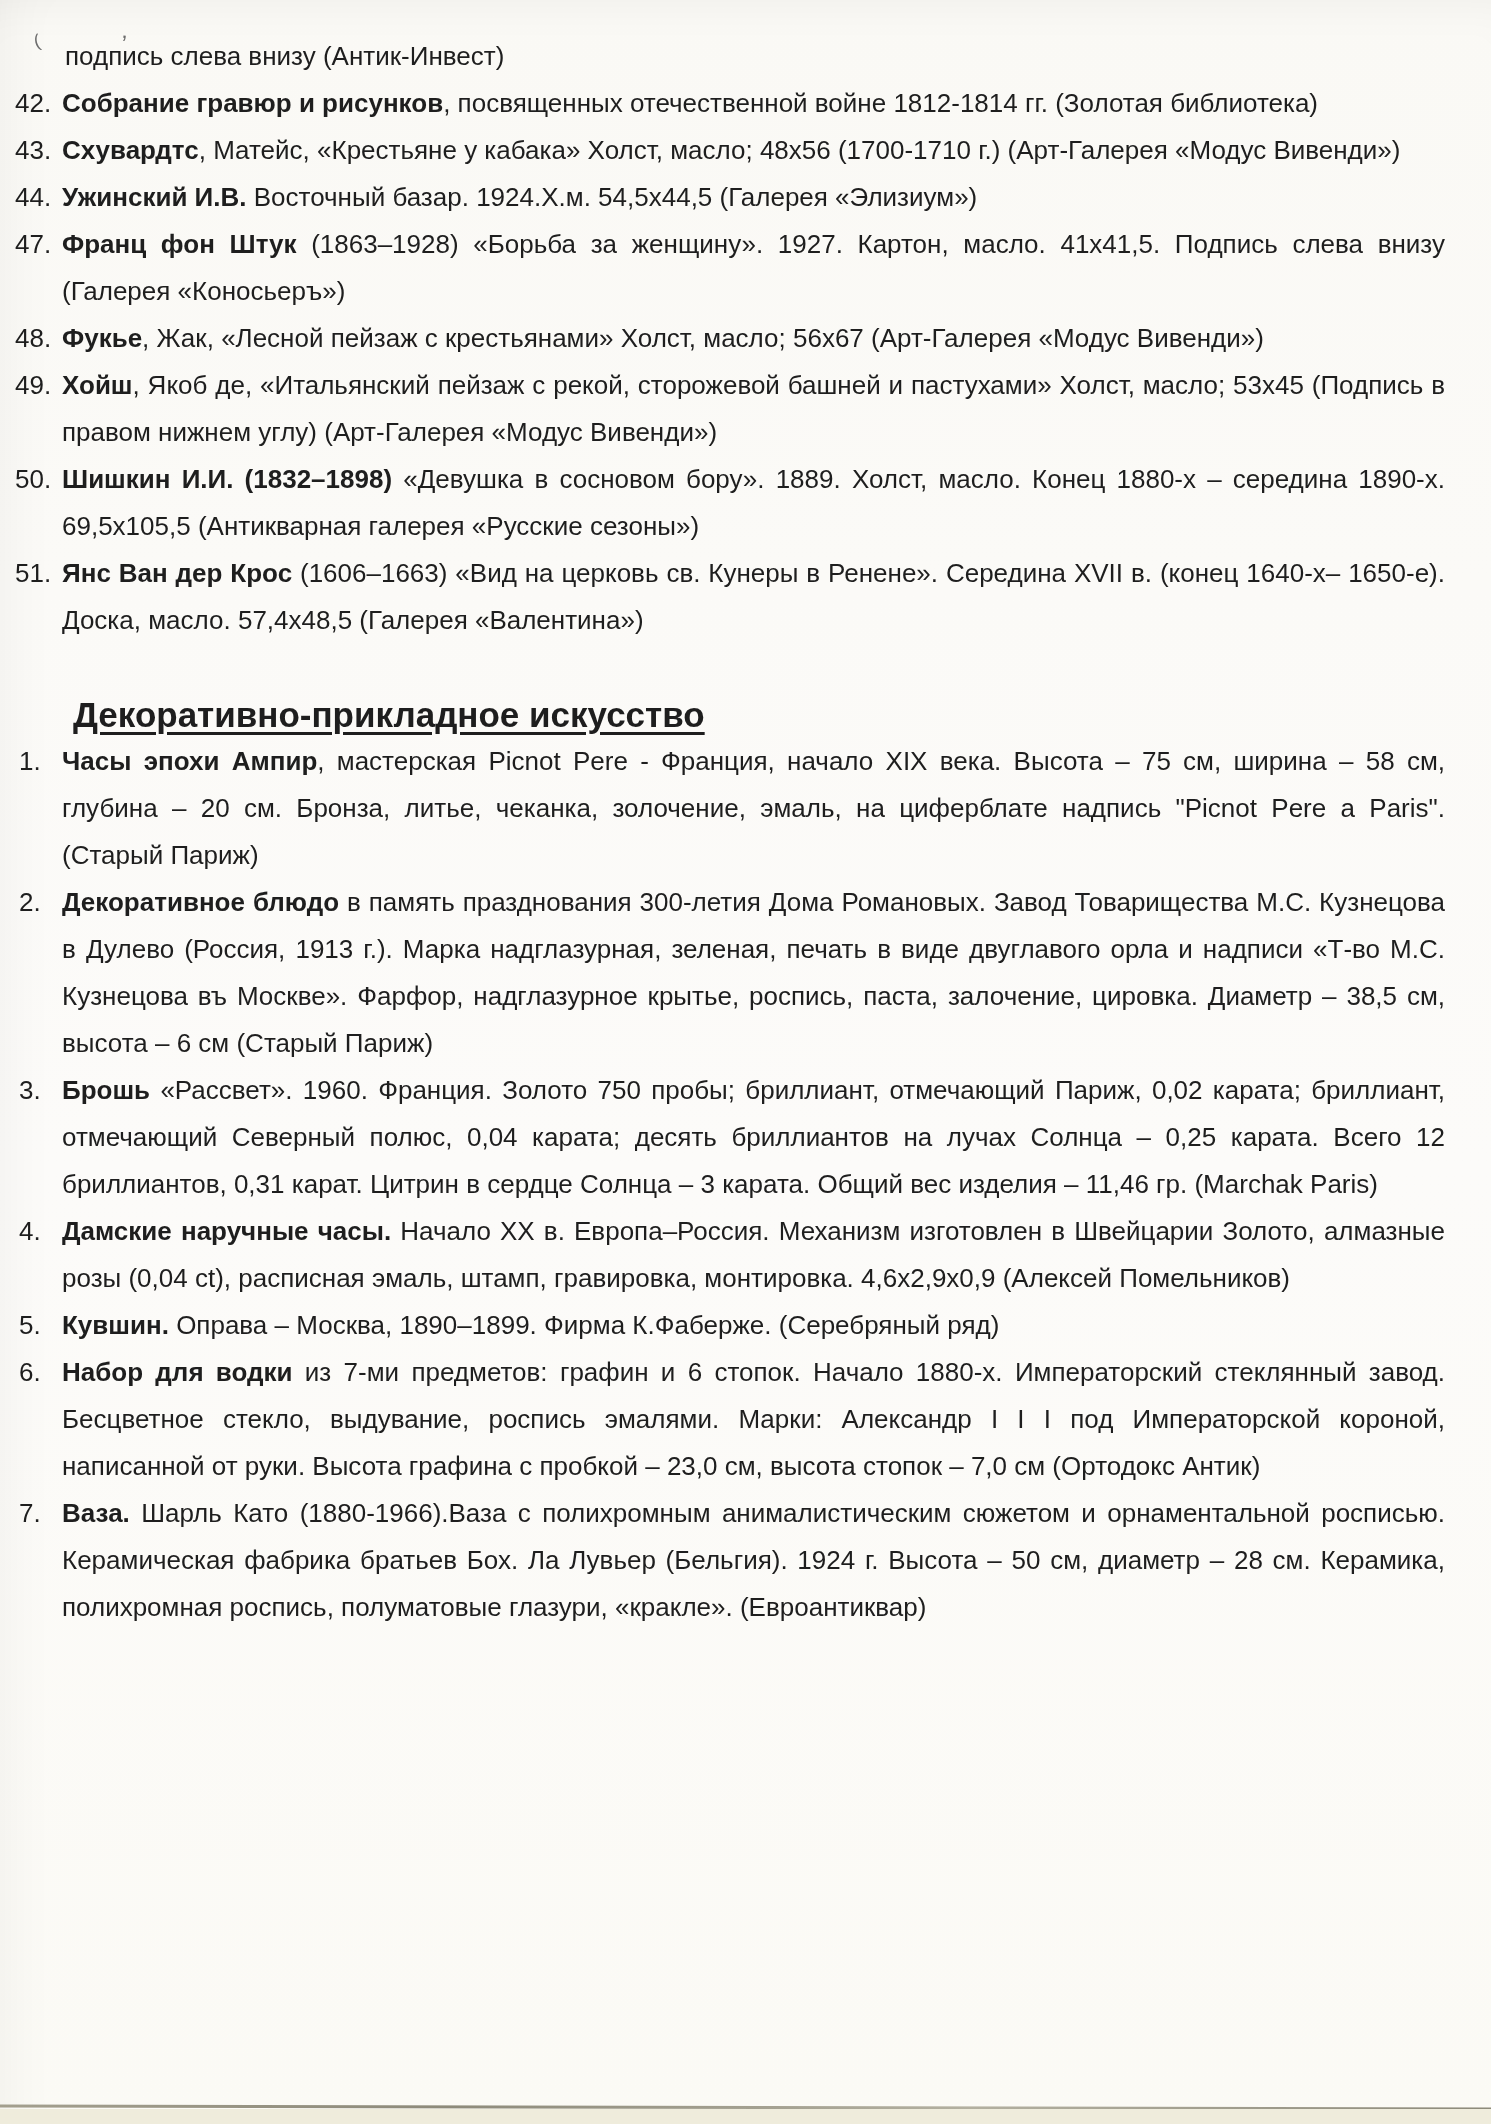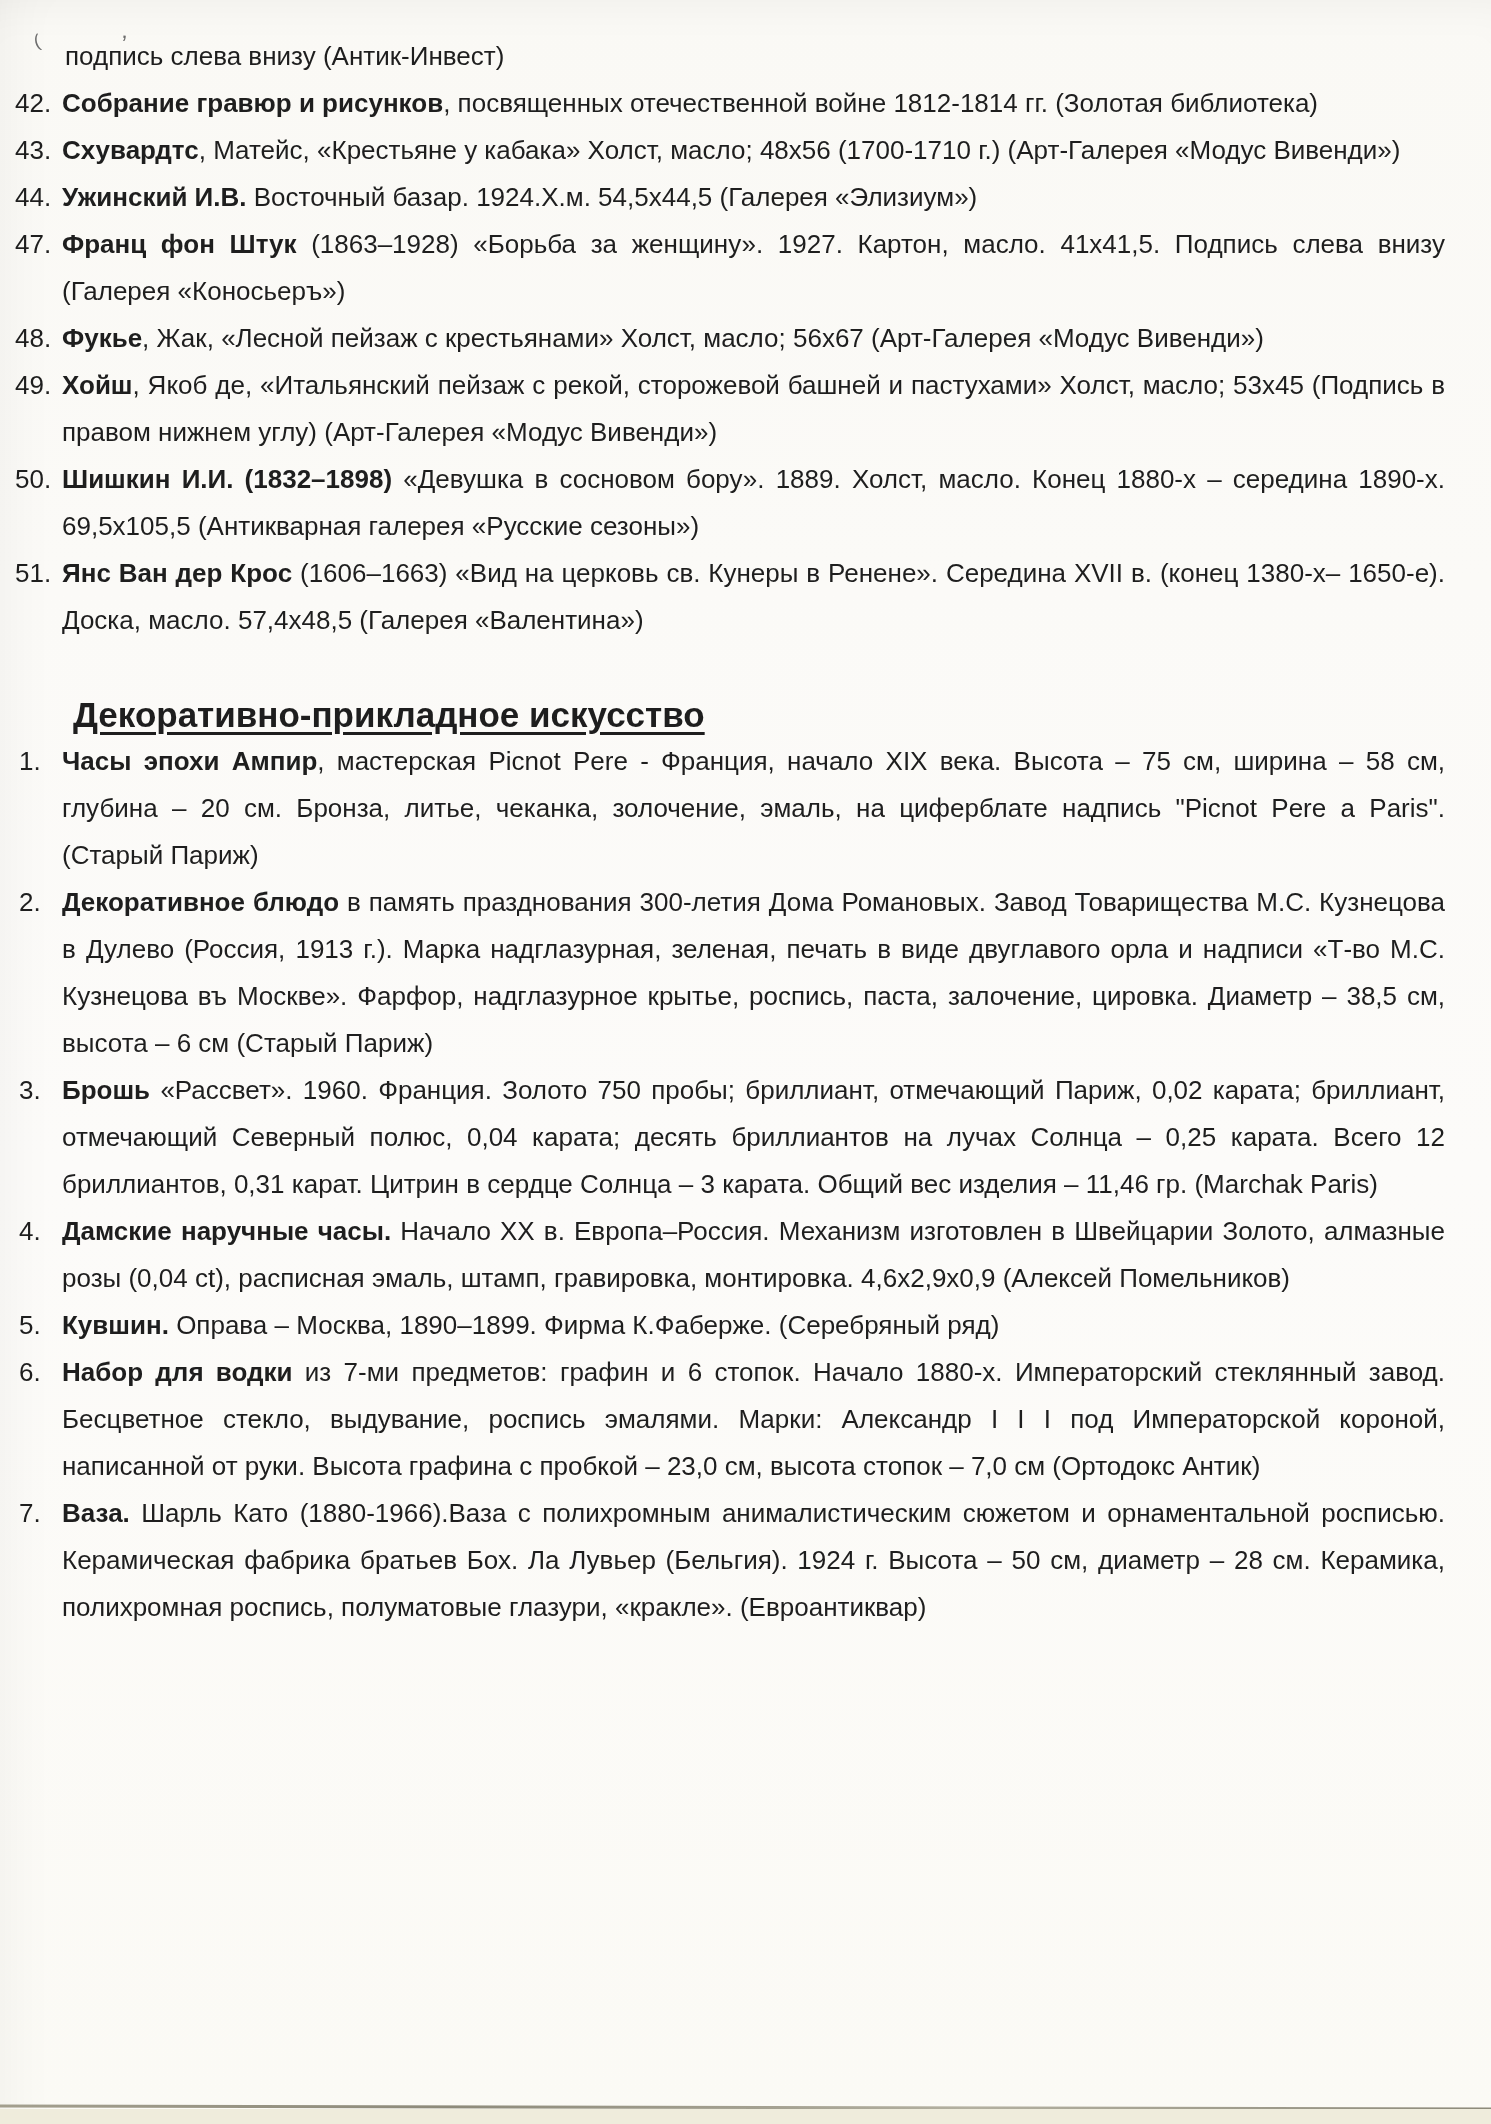--- a/index.html
+++ b/index.html
@@ -78,21 +78,21 @@
     <div class="lead-line">подпись слева внизу (Антик-Инвест)</div>
 
     <div class="list paintings">
       <div class="item"><span class="num">42.</span><span class="b">Собрание гравюр и рисунков</span><span>, посвященных отечественной войне 1812-1814 гг. (Золотая библиотека)</span></div>
       <div class="item"><span class="num">43.</span><span class="b">Схувардтс</span><span>, Матейс, «Крестьяне у кабака» Холст, масло; 48х56 (1700-1710 г.) (Арт-Галерея «Модус Вивенди»)</span></div>
       <div class="item"><span class="num">44.</span><span class="b">Ужинский И.В.</span><span> Восточный базар. 1924.Х.м. 54,5х44,5 (Галерея «Элизиум»)</span></div>
       <div class="item"><span class="num">47.</span><span class="b">Франц фон Штук</span><span> (1863–1928) «Борьба за женщину». 1927. Картон, масло. 41х41,5. Подпись слева внизу (Галерея «Коносьеръ»)</span></div>
       <div class="item"><span class="num">48.</span><span class="b">Фукье</span><span>, Жак, «Лесной пейзаж с крестьянами» Холст, масло; 56х67 (Арт-Галерея «Модус Вивенди»)</span></div>
       <div class="item"><span class="num">49.</span><span class="b">Хойш</span><span>, Якоб де, «Итальянский пейзаж с рекой, сторожевой башней и пастухами» Холст, масло; 53х45 (Подпись в правом нижнем углу) (Арт-Галерея «Модус Вивенди»)</span></div>
       <div class="item"><span class="num">50.</span><span class="b">Шишкин И.И. (1832–1898)</span><span> «Девушка в сосновом бору». 1889. Холст, масло. Конец 1880-х – середина 1890-х. 69,5х105,5 (Антикварная галерея «Русские сезоны»)</span></div>
-      <div class="item"><span class="num">51.</span><span class="b">Янс Ван дер Крос</span><span> (1606–1663) «Вид на церковь св. Кунеры в Ренене». Середина XVII в. (конец 1380-х– 1650-е). Доска, масло. 57,4х48,5 (Галерея «Валентина»)</span></div>
+      <div class="item"><span class="num">51.</span><span class="b">Янс Ван дер Крос</span><span> (1606–1663) «Вид на церковь св. Кунеры в Ренене». Середина XVII в. (конец 1640-х– 1650-е). Доска, масло. 57,4х48,5 (Галерея «Валентина»)</span></div>
     </div>
 
     <div class="section-heading">Декоративно-прикладное искусство</div>
 
     <div class="list decorative">
       <div class="item"><span class="num">1.</span><span class="b">Часы эпохи Ампир</span><span>, мастерская Picnot Pere - Франция, начало XIX века. Высота – 75 см, ширина – 58 см, глубина – 20 см. Бронза, литье, чеканка, золочение, эмаль, на циферблате надпись "Picnot Pere a Paris". (Старый Париж)</span></div>
       <div class="item"><span class="num">2.</span><span class="b">Декоративное блюдо</span><span> в память празднования 300-летия Дома Романовых. Завод Товарищества М.С. Кузнецова в Дулево (Россия, 1913 г.). Марка надглазурная, зеленая, печать в виде двуглавого орла и надписи «Т-во М.С. Кузнецова въ Москве». Фарфор, надглазурное крытье, роспись, паста, залочение, цировка. Диаметр – 38,5 см, высота – 6 см (Старый Париж)</span></div>
       <div class="item"><span class="num">3.</span><span class="b">Брошь</span><span> «Рассвет». 1960. Франция. Золото 750 пробы; бриллиант, отмечающий Париж, 0,02 карата; бриллиант, отмечающий Северный полюс, 0,04 карата; десять бриллиантов на лучах Солнца – 0,25 карата. Всего 12 бриллиантов, 0,31 карат. Цитрин в сердце Солнца – 3 карата. Общий вес изделия – 11,46 гр. (Marchak Paris)</span></div>
       <div class="item"><span class="num">4.</span><span class="b">Дамские наручные часы.</span><span> Начало XX в. Европа–Россия. Механизм изготовлен в Швейцарии Золото, алмазные розы (0,04 ct), расписная эмаль, штамп, гравировка, монтировка. 4,6х2,9х0,9 (Алексей Помельников)</span></div>
       <div class="item"><span class="num">5.</span><span class="b">Кувшин.</span><span> Оправа – Москва, 1890–1899. Фирма К.Фаберже. (Серебряный ряд)</span></div>

